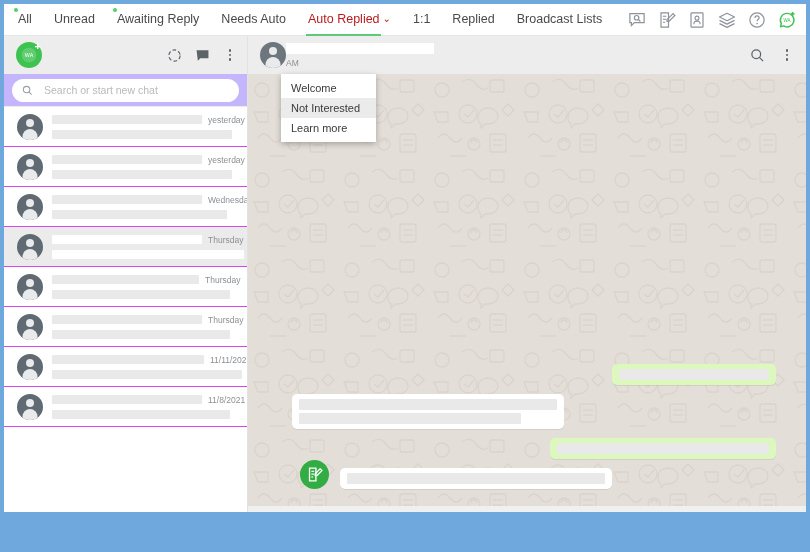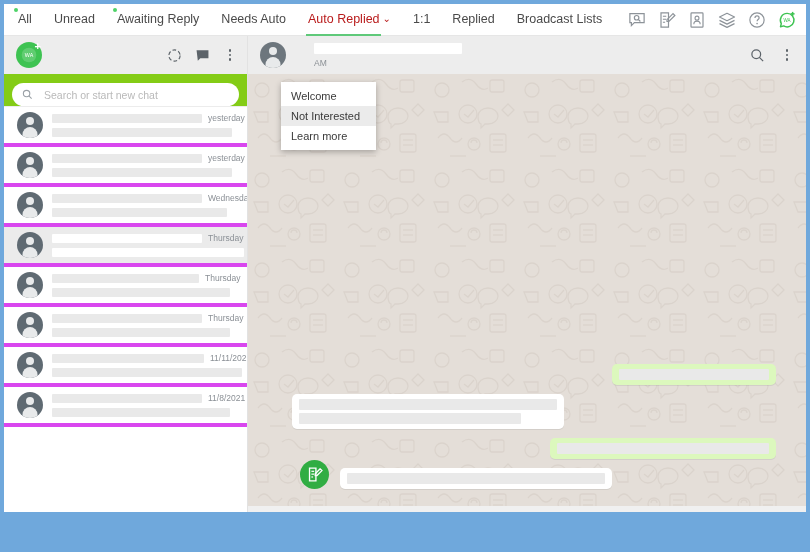--- a/index.html
+++ b/index.html
@@ -120,24 +120,24 @@
     width: 14px; height: 15px;
     display: flex; flex-direction: column;
     align-items: center; justify-content: center;
     gap: 2px;
     cursor: pointer;
   }
   .dots i { width: 2.5px; height: 2.5px; background: #5c6369; border-radius: 50%; display:block; }
 
   .side-search {
     height: 33px;
-    background: #84cc16;
+    background: #c4b5fd;
     border-bottom: 1px solid #ececec;
     display: flex;
-    align-items: flex-end;
+    align-items: center;
     padding: 0 8px;
   }
   .search-pill {
     flex: 1;
     height: 23px;
     background: #ffffff;
     border-radius: 14px;
     display: flex;
     align-items: center;
     padding: 0 10px;
@@ -151,21 +151,21 @@
   .chatlist {
     flex: 1;
     overflow: hidden;
     background: #fff;
   }
   .chat-item {
     height: 40px;
     display: flex;
     align-items: center;
     padding: 0 10px 0 13px;
-    border-bottom: 4px solid #d946ef;
+    border-bottom: 1px solid #d946ef;
     cursor: pointer;
   }
   .chat-item.selected { background: #ebebeb; }
   .ci-avatar {
     width: 26px; height: 26px;
     border-radius: 50%;
     background: #5f6a72;
     flex-shrink: 0;
     position: relative;
     overflow: hidden;
@@ -251,21 +251,21 @@
   }
   .ch-avatar::after {
     content: "";
     position: absolute;
     left: 50%; top: 15px;
     transform: translateX(-50%);
     width: 15px; height: 12px;
     border-radius: 8px 8px 0 0;
     background: #e8eaeb;
   }
-  .ch-body { margin-left: 28px; flex: 1; }
+  .ch-body { margin-left: 0; flex: 1; }
   .ch-name {
     width: 148px; height: 11px;
     background: #ffffff;
     border-radius: 1px;
   }
   .ch-status {
     margin-top: 4px;
     font-size: 8.5px;
     color: #8c9196;
   }
@@ -340,21 +340,21 @@
     background: #ffffff;
     border-radius: 14px;
     cursor: text;
   }
   .comp-icon { width: 17px; height: 17px; cursor: pointer; display:block; }
 
   
   .dropdown {
     position: absolute;
     left: 277px;
-    top: 46px;
+    top: 38px;
     width: 95px;
     background: #ffffff;
     box-shadow: 0 2px 6px rgba(0,0,0,0.28);
     z-index: 40;
     padding: 4px 0;
   }
   .dd-item {
     font-size: 11px;
     color: #3a3a3a;
     padding: 4px 10px;

